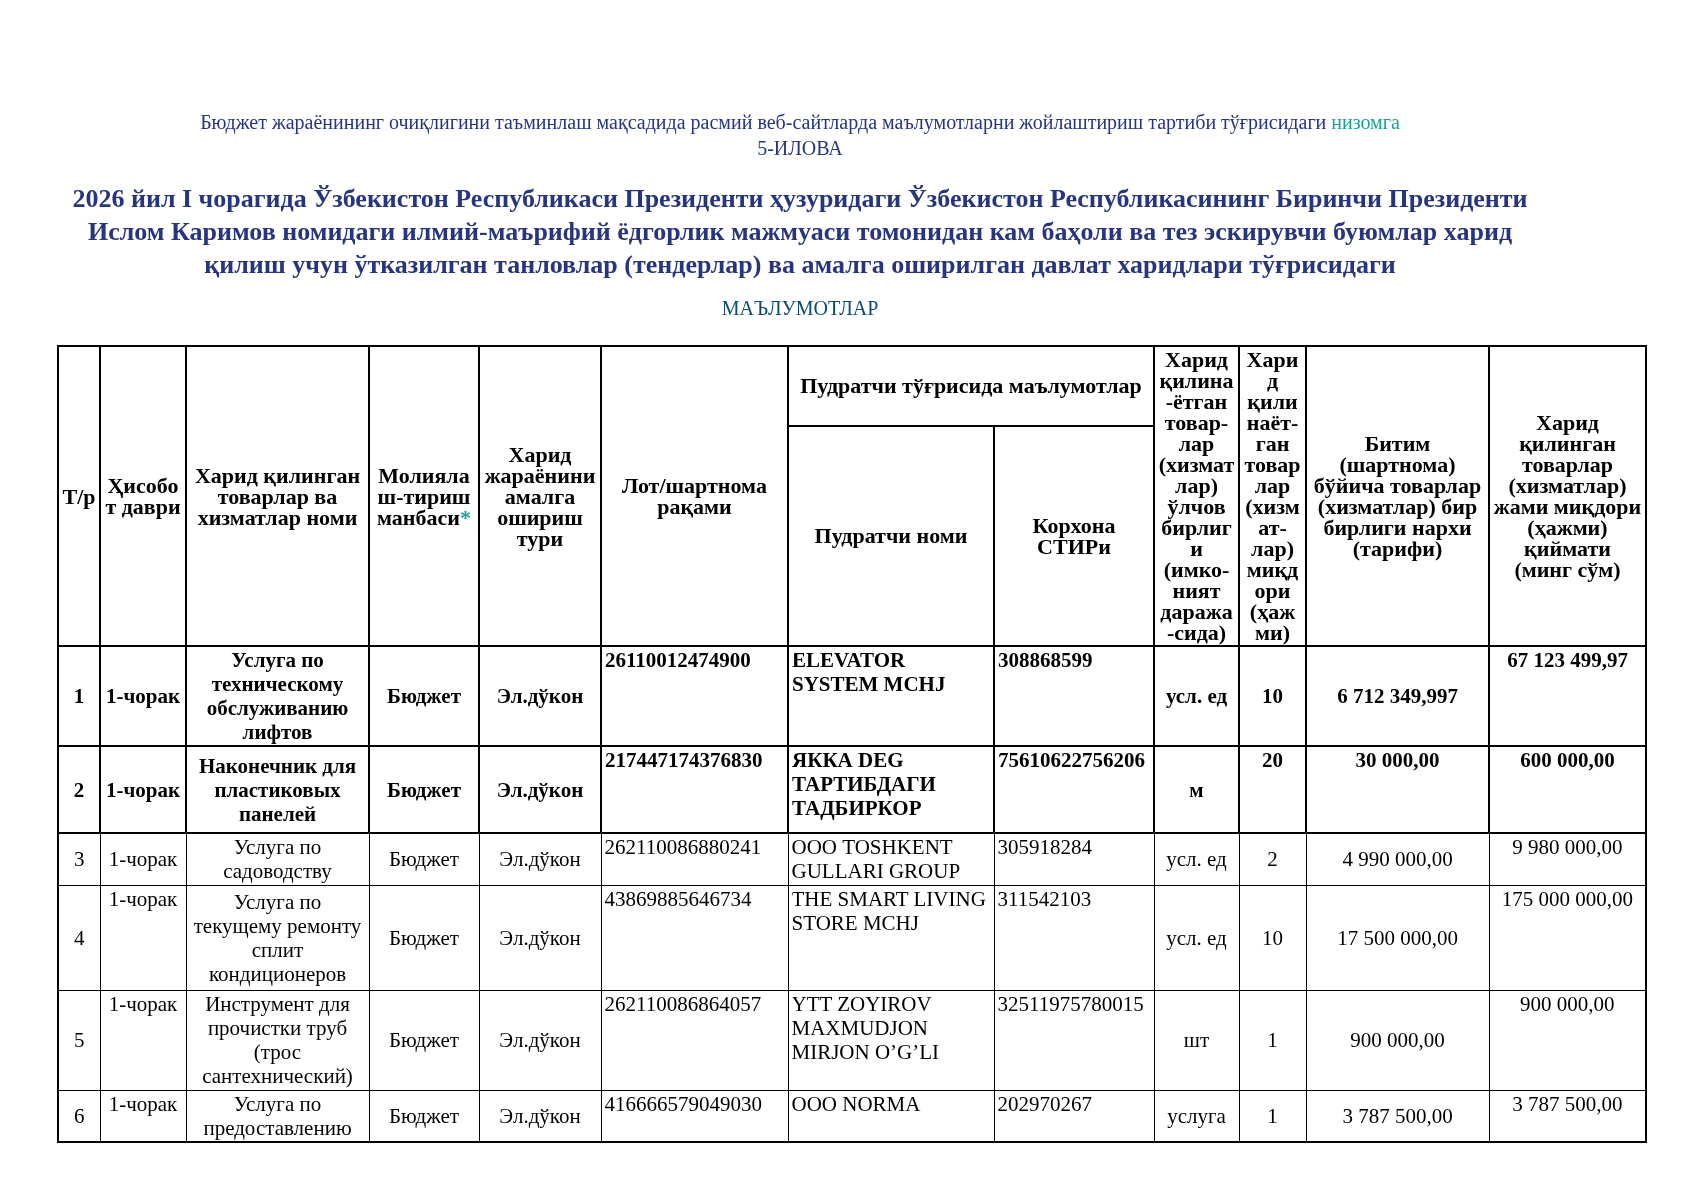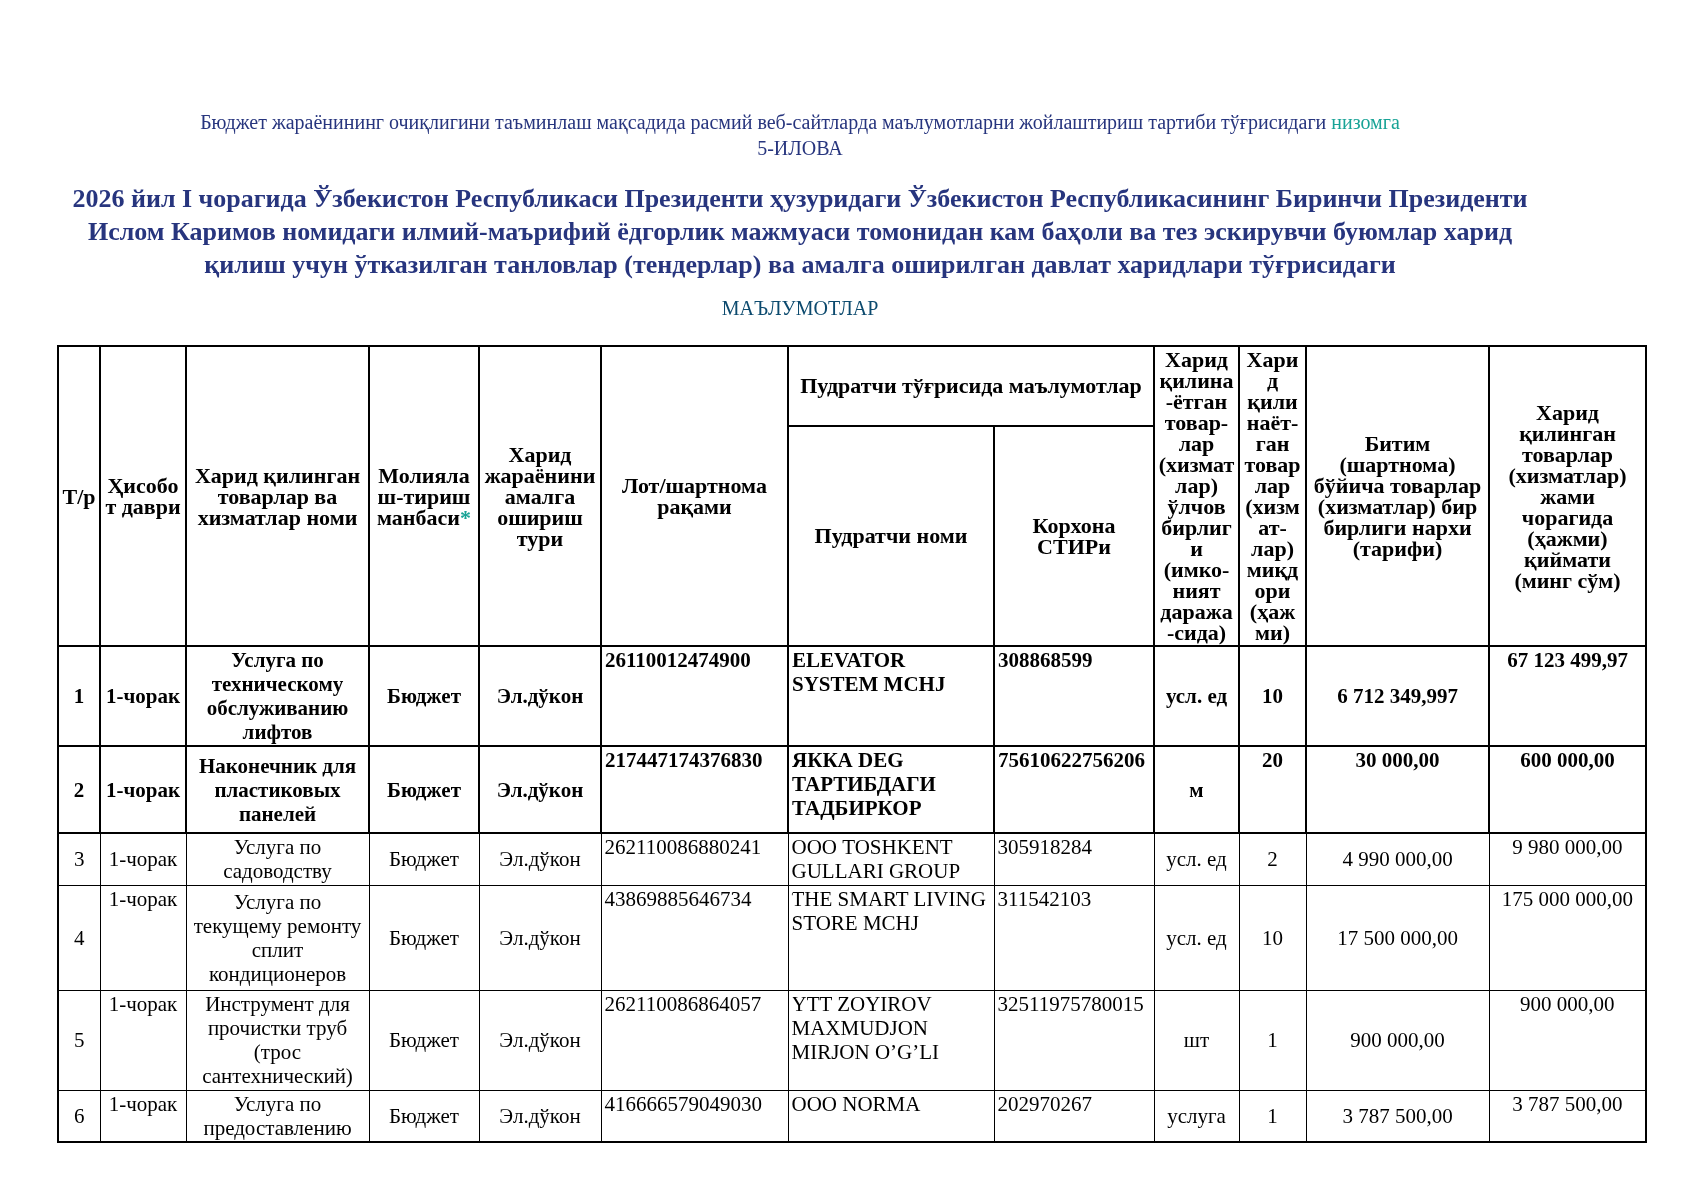--- a/index.html
+++ b/index.html
@@ -75,21 +75,21 @@
       <th rowspan="2">Т/р</th>
       <th rowspan="2">Ҳисобот даври</th>
       <th rowspan="2">Харид қилинган товарлар ва хизматлар номи</th>
       <th rowspan="2"><span>Молиялаш-тириш манбаси</span><span class="star">*</span></th>
       <th rowspan="2">Харид жараёнини амалга ошириш тури</th>
       <th rowspan="2">Лот/шартнома рақами</th>
       <th colspan="2">Пудратчи тўғрисида маълумотлар</th>
       <th rowspan="2">Харид қилина-ётган товар-лар (хизматлар) ўлчов бирлиги (имко-ният даража-сида)</th>
       <th rowspan="2">Харид қилинаёт-ган товарлар (хизмат-лар) миқдори (ҳажми)</th>
       <th rowspan="2">Битим (шартнома) бўйича товарлар (хизматлар) бир бирлиги нархи (тарифи)</th>
-      <th rowspan="2">Харид қилинган товарлар (хизматлар) жами чорагида (ҳажми) қиймати (минг сўм)</th>
+      <th rowspan="2">Харид қилинган товарлар (хизматлар) жами миқдори (ҳажми) қиймати (минг сўм)</th>
     </tr>
     <tr class="h-sub">
       <th>Пудратчи номи</th>
       <th>Корхона СТИРи</th>
     </tr>
   </thead>
   <tbody>
     <tr class="r1 hv">
       <td>1</td>
       <td>1-чорак</td>

